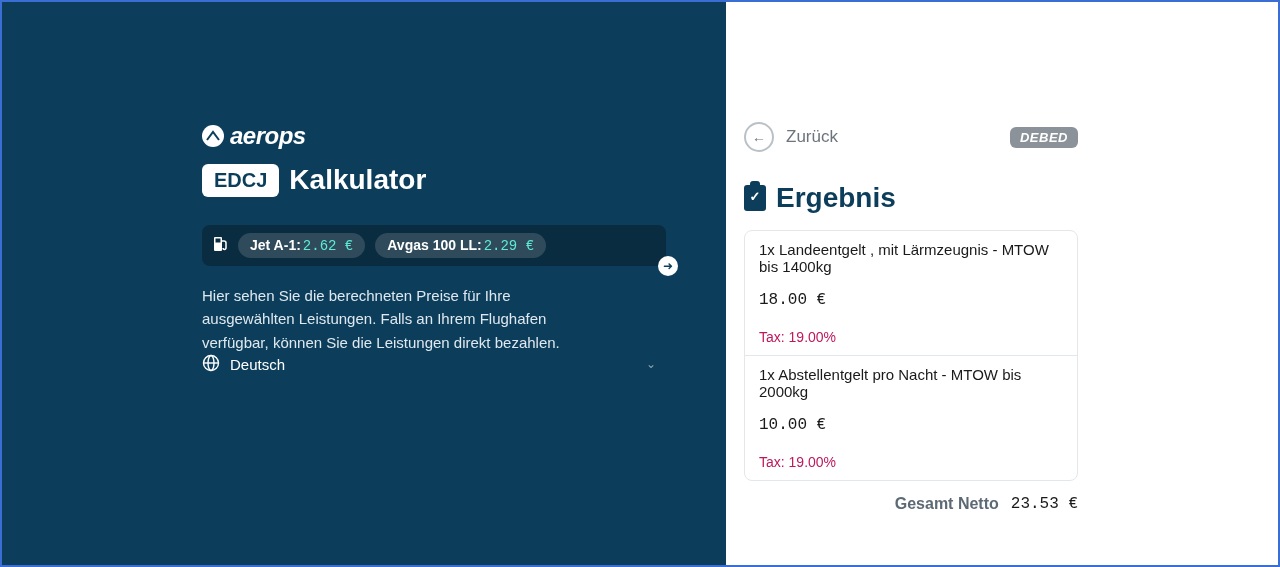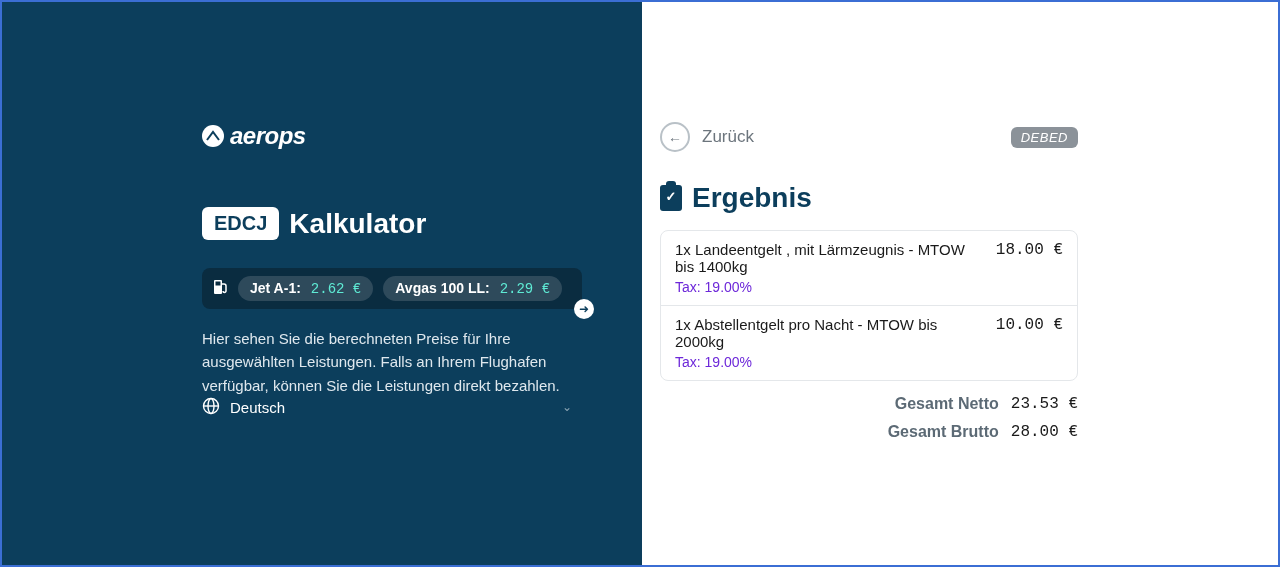--- a/index.html
+++ b/index.html
@@ -1,48 +1,48 @@
 <!DOCTYPE html>
 <html><head>
 <meta charset="utf-8">
 <style>
   * { box-sizing: border-box; margin: 0; padding: 0; }
   html, body { width: 1280px; height: 567px; font-family: "Segoe UI", Arial, sans-serif; }
   body { border: 2px solid #3b6ed4; display: flex; background: #fff; }
 
   
   .left {
-    width: 640px;
+    width: 724px;
     background: #0c3e5c;
     color: #fff;
     padding: 120px 60px 40px 200px;
     position: relative;
   }
   .brand { display: flex; align-items: center; gap: 6px; margin-bottom: 14px; }
   .brand-logo {
     width: 22px; height: 22px; border-radius: 50%; background: #fff;
     display: flex; align-items: center; justify-content: center;
     color: #0c3e5c; font-weight: bold;
   }
   .brand-name { font-size: 24px; font-weight: 700; font-style: italic; letter-spacing: -0.5px; }
 
-  .title-row { display: flex; align-items: flex-end; gap: 10px; margin-bottom: 28px; }
+  .title-row { display: flex; align-items: flex-start; gap: 10px; margin-bottom: 28px; }
   .icao-badge {
     background: #fff; color: #0c3e5c; font-weight: 700;
     padding: 5px 12px; border-radius: 6px; font-size: 20px;
   }
-  .title { font-size: 28px; font-weight: 600; margin-top: 44px; }
+  .title { font-size: 28px; font-weight: 600; }
 
   .fuel-bar {
     background: #0a2c40; border-radius: 8px; padding: 8px 10px;
     display: flex; align-items: center; gap: 10px; position: relative; margin-bottom: 18px;
   }
   .fuel-pill {
     background: #2e4a5b; border-radius: 16px; padding: 4px 12px;
-    display: flex; align-items: baseline; gap: 10px; font-size: 14px;
+    display: flex; align-items: baseline; gap: 2px; font-size: 14px;
   }
   .fuel-pill .fname { font-weight: 700; color: #fff; }
   .fuel-pill .fprice { font-family: "Consolas","Courier New",monospace; color: #5eead4; }
   .arrow-circle {
     position: absolute; right: -12px; top: 50%; transform: translateY(50%);
     width: 20px; height: 20px; border-radius: 50%; background: #fff;
     display:flex; align-items:center; justify-content:center; color:#0c3e5c; font-size:12px;
   }
 
   .desc { font-size: 15px; line-height: 1.55; color: #dfe8ee; max-width: 360px; }
@@ -52,45 +52,45 @@
 
   
   .right { flex: 1; background: #fff; padding: 120px 200px 40px 18px; color: #1a1a1a; }
   .right-top { display: flex; align-items: center; justify-content: space-between; margin-bottom: 30px; }
   .back { display: flex; align-items: center; gap: 12px; color: #6c757d; font-size: 17px; cursor: pointer; }
   .back-circle {
     width: 30px; height: 30px; border: 2px solid #b9c1c7; border-radius: 50%;
     display:flex; align-items:center; justify-content:center; color:#6c757d; font-size:14px;
   }
   .reg-badge {
-    background: #8b9299; color:#fff; font-weight:400; font-style: italic;
+    background: #8b9299; color:#fff; font-weight:700; font-style: italic;
     padding: 3px 10px; border-radius: 6px; font-size: 13px; letter-spacing: 0.5px;
   }
 
   .result-head { display:flex; align-items:center; gap:10px; margin-bottom: 16px; }
   .clip-icon {
     width: 22px; height: 26px; background:#0c3e5c; border-radius:3px; position:relative;
   }
   .clip-icon::before {
     content:""; position:absolute; top:-4px; left:6px; width:10px; height:6px;
     background:#0c3e5c; border-radius:3px 3px 0 0;
   }
   .clip-icon::after {
     content:"✓"; position:absolute; top:4px; left:0; width:100%; text-align:center;
     color:#fff; font-size:13px; font-weight:bold;
   }
   .result-title { font-size: 28px; font-weight: 700; color:#0c3e5c; }
 
   .items { border:1px solid #e4e7ea; border-radius:8px; overflow:hidden; margin-bottom: 14px; }
   .item { padding: 10px 14px; border-top:1px solid #e4e7ea; }
   .item:first-child { border-top:none; }
-  .item-row1 { display:flex; justify-content:space-between; gap:16px; }
+  .item-row1 { display:flex; justify-content:space-between; gap:16px;flex-direction:column; }
   .item-desc { font-size:15px; max-width: 300px; }
   .item-price { font-family:"Consolas","Courier New",monospace; font-weight:400; white-space:nowrap; }
-  .item-tax { color:#6d28d9; font-size:14px; margin-top:4px; }
+  .item-tax { color:#be185d; font-size:14px; margin-top:20px; }
 
   .totals { text-align:right; }
   .total-line { display:flex; justify-content:flex-end; align-items:flex-end; gap:12px; margin-bottom:10px; }
   .total-label { color:#5c6a75; font-weight:700; font-size:16px; }
   .total-val { font-family:"Consolas","Courier New",monospace; font-weight:400; font-size:16px; }
 </style>
 </head>
 <body>
 
 <div class="left">
@@ -171,18 +171,14 @@
       </div>
       <div class="item-tax">Tax: 19.00%</div>
     </div>
   </div>
 
   <div class="totals">
     <div class="total-line">
       <span class="total-label">Gesamt Netto</span>
       <span class="total-val">23.53 €</span>
     </div>
-    <div class="total-line">
-      <span class="total-label">Gesamt Brutto</span>
-      <span class="total-val">28.00 €</span>
-    </div>
   </div>
 </div>
 
 </body></html>

